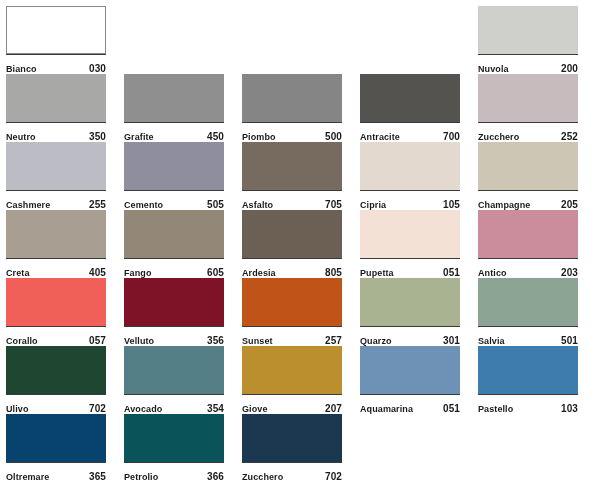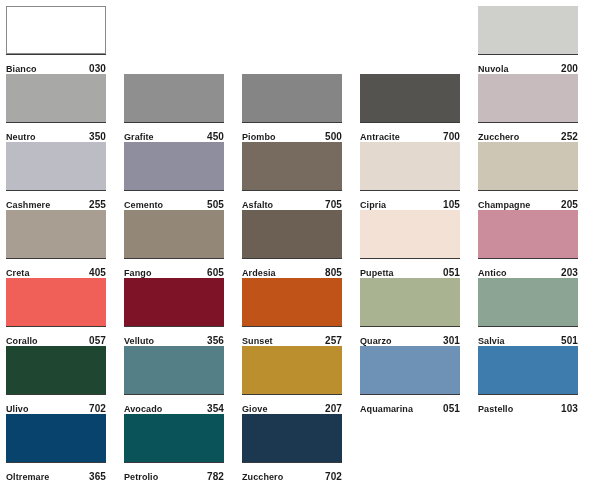--- a/index.html
+++ b/index.html
@@ -295,21 +295,21 @@
         <div class="swatch-chip" style="background: rgb(8, 67, 110);"></div>
         <div class="swatch-caption">
           <span class="swatch-name">Oltremare</span>
           <span class="swatch-code">365</span>
         </div>
       </div>
       <div class="swatch-cell">
         <div class="swatch-chip" style="background: rgb(10, 83, 89);"></div>
         <div class="swatch-caption">
           <span class="swatch-name">Petrolio</span>
-          <span class="swatch-code">782</span>
+          <span class="swatch-code">366</span>
         </div>
       </div>
       <div class="swatch-cell">
         <div class="swatch-chip" style="background: rgb(28, 56, 80);"></div>
         <div class="swatch-caption">
           <span class="swatch-name">Zucchero</span>
           <span class="swatch-code">702</span>
         </div>
       </div>
     </div>

